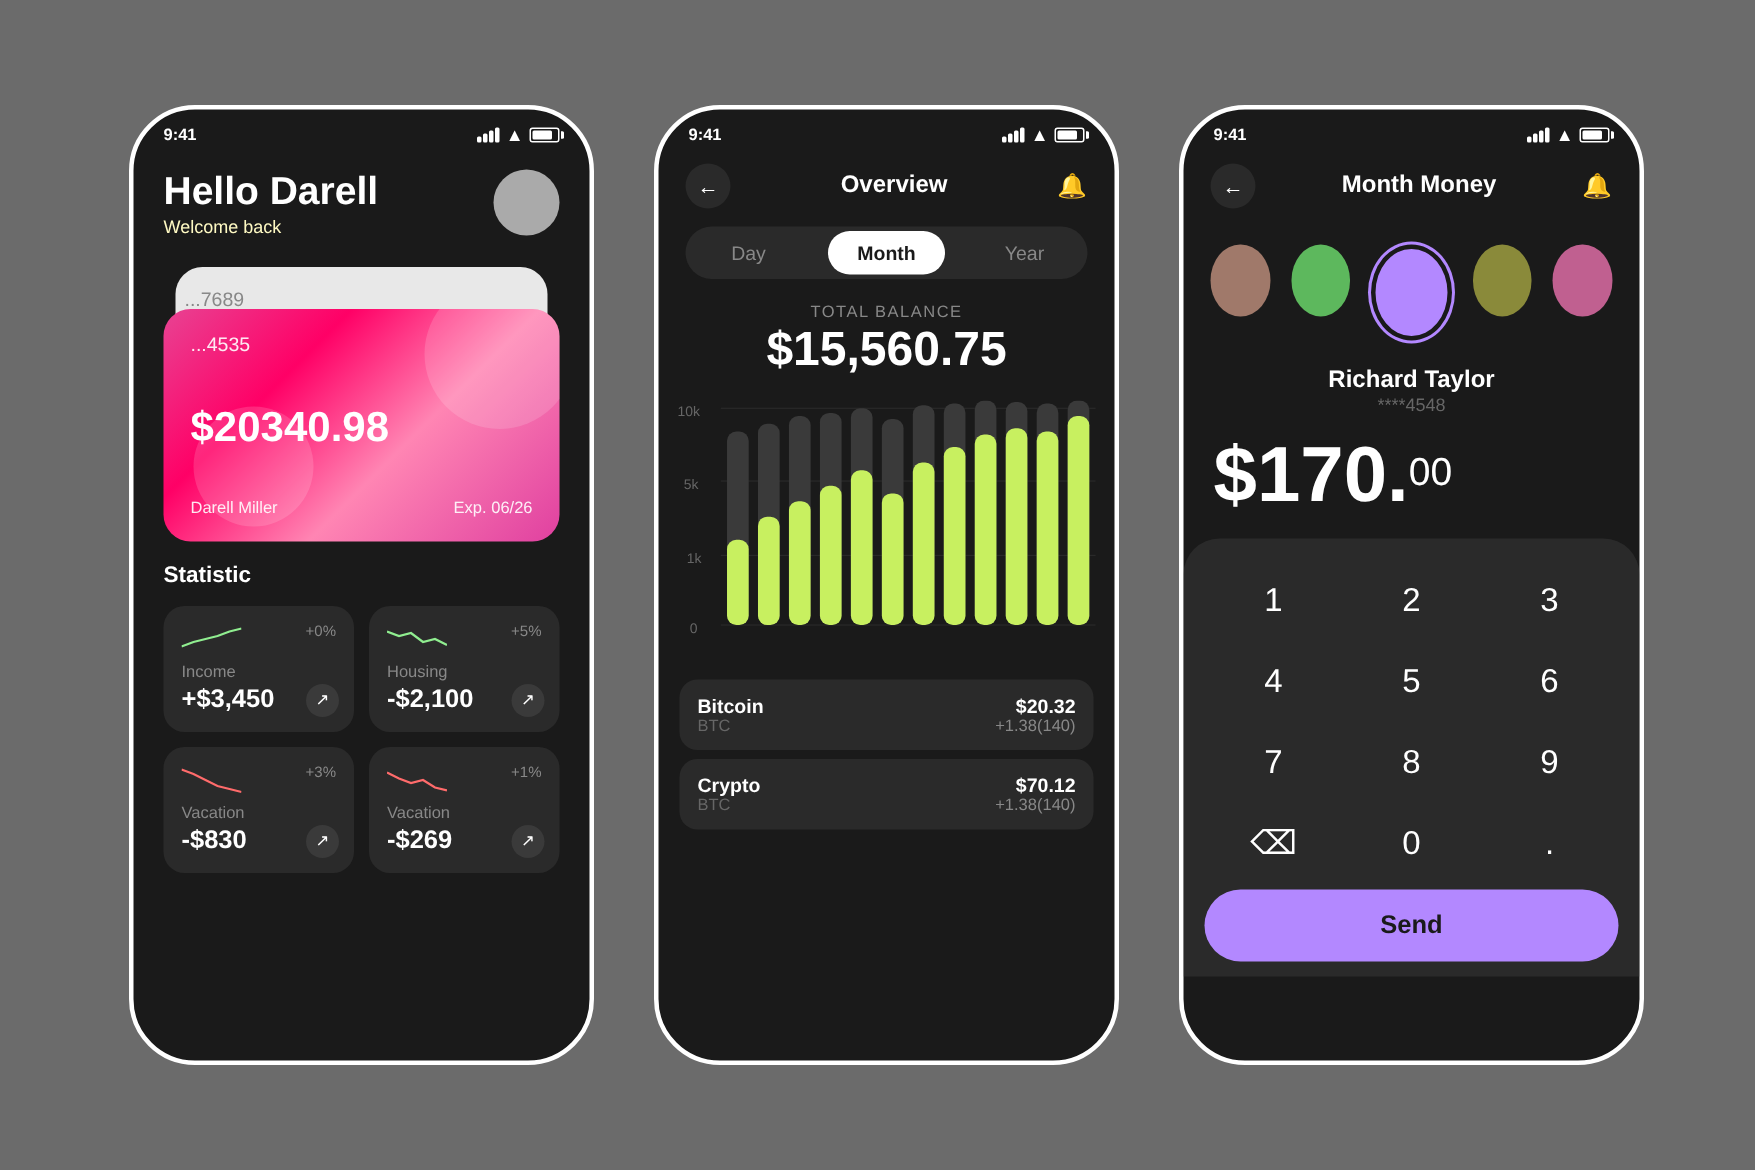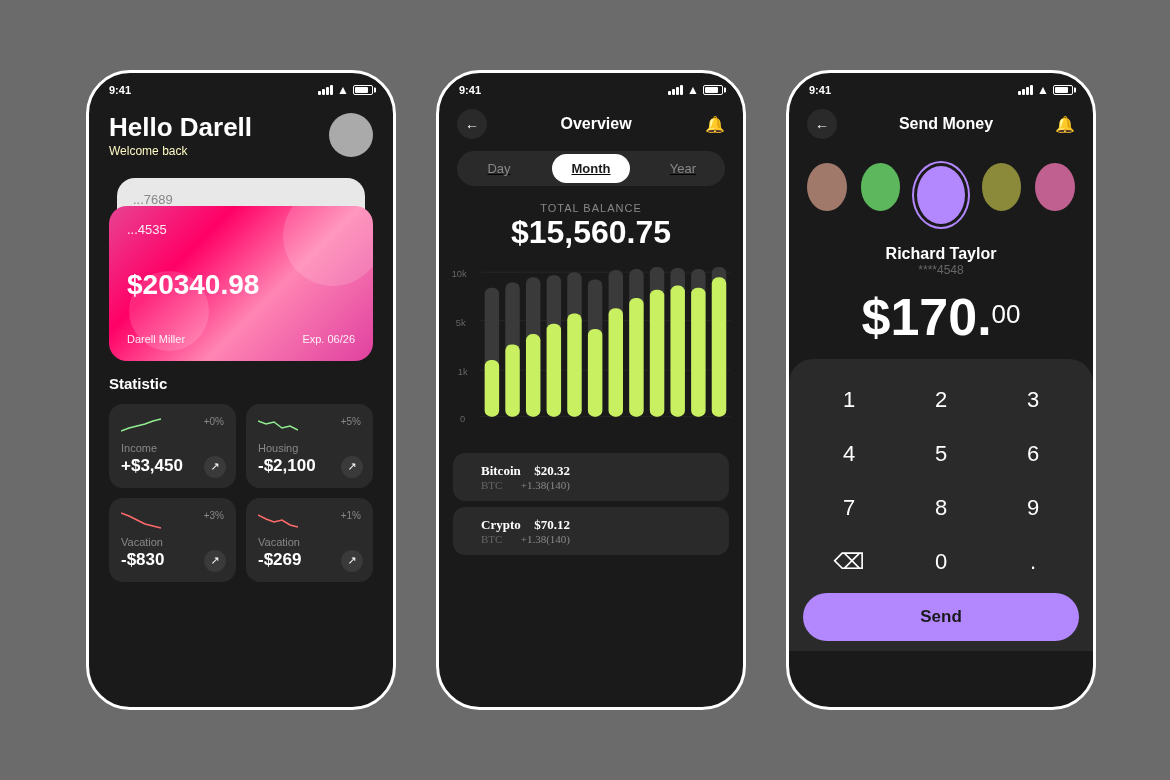--- a/index.html
+++ b/index.html
@@ -211,21 +211,20 @@
     .nav-bell { color: white; font-size: 16px; }
 
     
     .period-tabs {
       display: flex;
       gap: 14px;
       background: #2a2a2a;
       border-radius: 24px;
       padding: 3px;
       margin: 0 18px 16px;
-      text-decoration: underline;
     }
     .period-tab {
       flex: 1;
       text-align: center;
       padding: 7px 0;
       border-radius: 20px;
       font-size: 13px;
       font-weight: 500;
       color: #888;
     }
@@ -248,25 +247,25 @@
       height: 170px;
     }
     .chart-svg { width: 100%; height: 160px; }
 
     
     .transactions-section { padding: 0 14px; }
     .transactions-title { font-size: 15px; font-weight: 600; color: white; margin-bottom: 10px; }
     .transaction-item {
       background: #2a2a2a;
       border-radius: 12px;
-      padding: 10px 28px;
-      display: flex;
+      padding: 10px 12px;
+      display: flex;
+      justify-content: space-between;
       align-items: center;
       margin-bottom: 6px;
-      font-family: Liberation Serif, serif;
     }
     .tx-name { font-size: 13px; font-weight: 600; color: white; }
     .tx-sub { font-size: 11px; color: #666; }
     .tx-amount { font-size: 13px; font-weight: 600; color: white; text-align: right; }
     .tx-change { font-size: 11px; color: #888; text-align: right; }
 
     
     .screen3 { padding: 0; }
 
     
@@ -287,21 +286,21 @@
       box-shadow: 0 0 0 2px #b388ff;
     }
 
     
     .recipient-info { text-align: center; margin-bottom: 10px; }
     .recipient-name { font-size: 16px; font-weight: 600; color: white; }
     .recipient-card { font-size: 12px; color: #666; }
 
     
     .amount-display {
-      text-align: center;
+      text-align: left;
       margin-bottom: 12px;
       padding: 0 20px;
     }
     .amount-cents {
       font-size: 26px;
       font-weight: 400;
       color: white;
       vertical-align: top;
       margin-top: 12px;
       display: inline-block;
@@ -365,21 +364,21 @@
     <div class="screen1-header">
       <div>
         <div class="greeting-name">Hello Darell</div>
         <div class="greeting-sub">Welcome back</div>
       </div>
       <div class="avatar-circle"></div>
     </div>
 
     <div class="cards-container">
       <div class="card-back">
-        <div style="padding:14px 16px; font-size:13px; color:#888;">...7689</div>
+        <div style="padding:14px 6px; font-size:13px; color:#888;">...7689</div>
       </div>
       <div class="card-main">
 
         <div class="card-blob" style="width:100px;height:100px;top:-20px;right:-10px;"></div>
         <div class="card-blob" style="width:80px;height:80px;bottom:10px;left:20px;"></div>
         <div class="card-number-small">...4535</div>
         <div class="card-amount">$20340.98</div>
         <div class="card-footer">
           <span class="card-name">Darell Miller</span>
           <span class="card-exp">Exp. 06/26</span>
@@ -555,21 +554,21 @@
       <span class="wifi-icon">▲</span>
       <div class="battery">
         <div class="battery-fill"></div>
       </div>
     </div>
   </div>
 
   <div class="phone-content screen3">
     <div class="nav-header">
       <div class="nav-back">←</div>
-      <span class="nav-title">Send Money</span>
+      <span class="nav-title">Month Money</span>
       <span class="nav-bell">🔔</span>
     </div>
 
     <div class="contacts-row">
       <div class="contact-avatar" style="background:#a0796a; width:48px; height:48px;"></div>
       <div class="contact-avatar" style="background:#5db85d; width:48px; height:48px;"></div>
       <div class="contact-avatar active" style="background:#b388ff;"></div>
       <div class="contact-avatar" style="background:#8a8a3a; width:48px; height:48px;"></div>
       <div class="contact-avatar" style="background:#c06090; width:48px; height:48px;"></div>
     </div>

